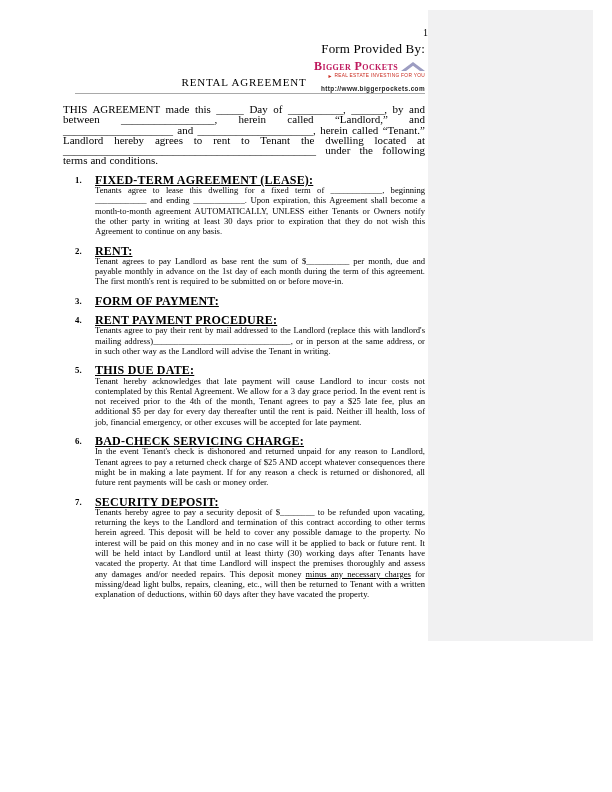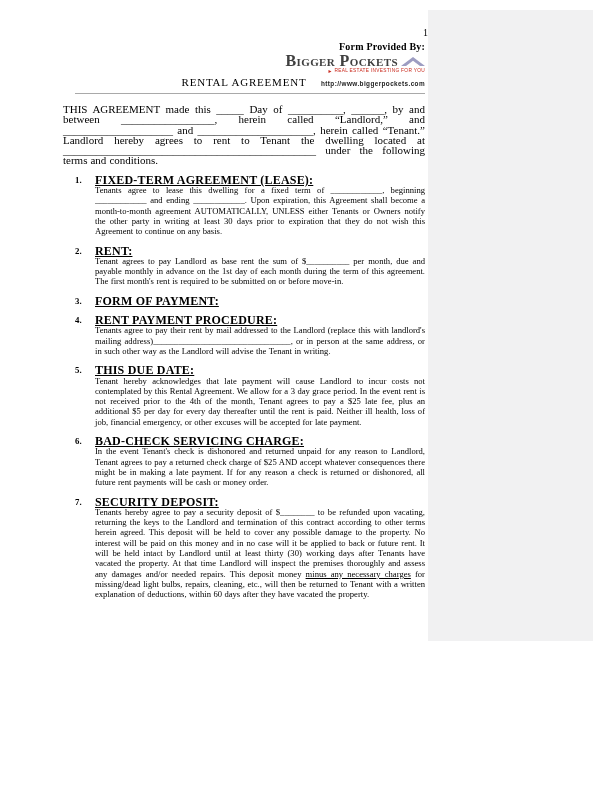--- a/index.html
+++ b/index.html
@@ -12,26 +12,26 @@
     position:absolute;left:428px;top:10px;width:165px;height:631px;
     background:#f1f1f2;
   }
   .page-number{
     position:absolute;left:414px;top:27px;width:14px;
     font-size:10px;text-align:right;
   }
   .header-right{
     position:absolute;right:187px;top:41px;width:200px;text-align:right;
   }
-  .provider-label{font-size:10px;font-weight:bold;letter-spacing:.2px;}
+  .provider-label{font-size:13px;font-weight:normal;letter-spacing:.2px;}
   .logo{margin-top:3px;}
   .logo-row{display:flex;justify-content:flex-end;align-items:center;gap:3px;}
   .brand{
-    font-weight:bold;font-variant:small-caps;font-size:16px;
-    color:#404040;letter-spacing:.4px;line-height:12px;
+    font-weight:bold;font-variant:small-caps;font-size:12px;
+    color:#be185d;letter-spacing:.4px;line-height:12px;
   }
   .roof{display:inline-block;line-height:0;}
   .tagline-row{
     display:flex;justify-content:flex-end;align-items:center;gap:2px;
     margin-top:1px;
   }
   .tagline-arrow{color:#c8271b;font-size:5px;line-height:5px;}
   .tagline{
     color:#c8271b;font-size:4.8px;letter-spacing:.3px;
     font-family:"Liberation Sans",sans-serif;line-height:6px;

